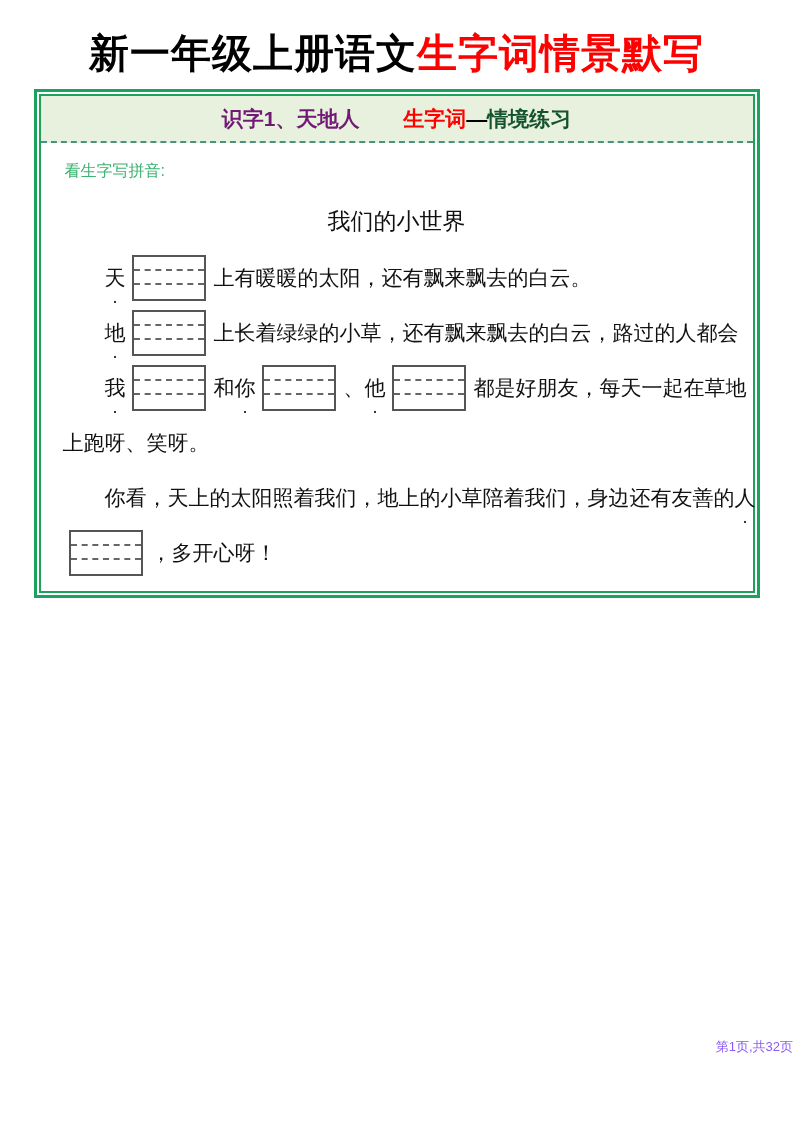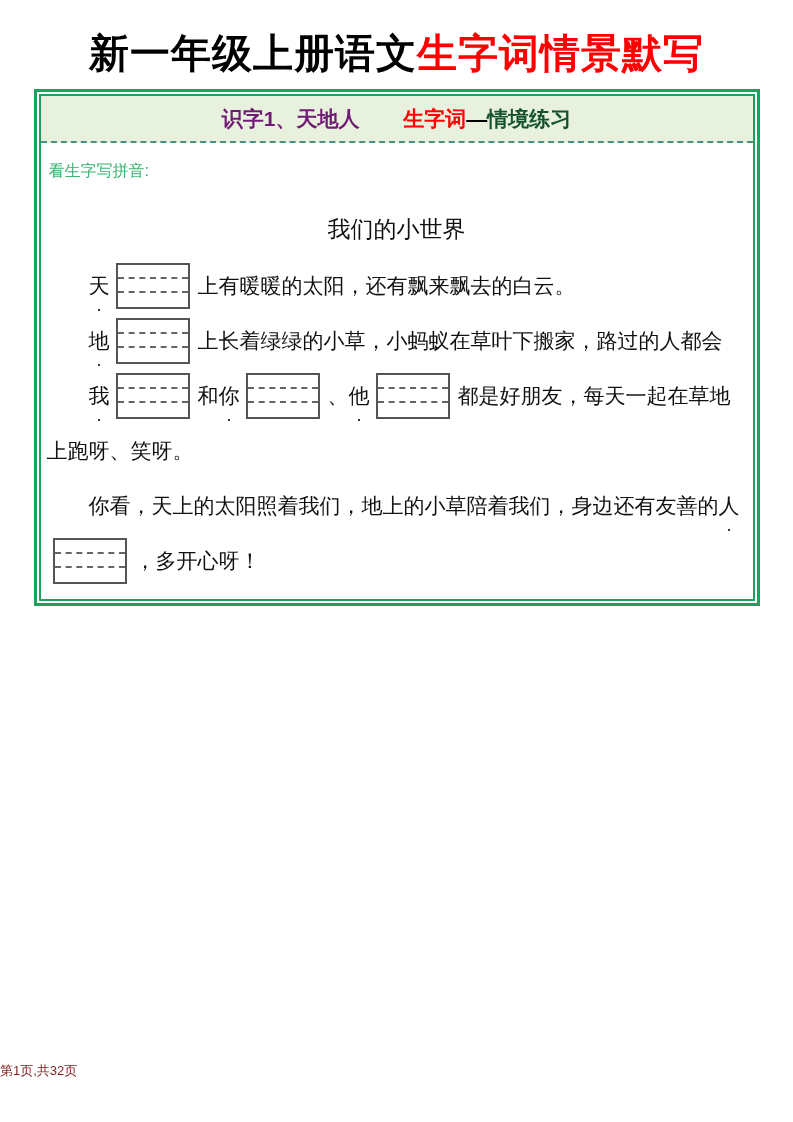--- a/index.html
+++ b/index.html
@@ -49,31 +49,31 @@
     font-size: 21px;
     font-weight: bold;
     color: #000;
     white-space: nowrap;
   }
   .sheet-header .lesson { color: #701a75; }
   .sheet-header .tag-red { color: #fe0000; margin-left: 38px; }
   .sheet-header .dash { color: #000; }
   .sheet-header .tag-green { color: #14532d; }
 
-  .content { padding: 0 6px; }
+  .content { padding: 0 22px; }
 
   .instruction {
     margin: 18px 0 0 2px;
     font-size: 16px;
     color: #3cb371;
     font-family: "Liberation Sans", sans-serif;
   }
 
   .passage-title {
-    margin-top: 32px;
+    margin-top: 24px;
     text-align: center;
     font-size: 23px;
     color: #111;
     font-family: "DejaVu Serif", serif;
   }
 
   .passage { margin-top: 14px; font-family: "DejaVu Serif", serif; }
 
   .pline {
     font-size: 21px;
@@ -103,24 +103,24 @@
     vertical-align: middle;
     margin: 0 8px 4px 6px;
     background: #fff;
   }
   .pbox .row { display: block; height: 14px; }
   .pbox .row.dash { border-bottom: 2px dashed #666; }
 
   .page-footer {
     position: absolute;
     left: 0; right: 0;
-    top: 1036px;
-    text-align: left;
+    top: 1012px;
+    text-align: right;
     font-size: 13px;
-    color: #7f1d1d;
+    color: #8b5cf6;
     font-family: "Liberation Sans", sans-serif;
   }
 </style>
 </head>
 <body>
 
 <div class="doc">
 
   <h1 class="page-title"><span>新一年级上册语文</span><span class="red">生字词情景默写</span></h1>
 
@@ -130,21 +130,21 @@
       <div class="sheet-header">
         <span class="lesson">识字1、天地人</span>
         <span class="tag-red">生字词</span><span class="dash">—</span><span class="tag-green">情境练习</span>
       </div>
 
       <div class="content">
         <div class="instruction">看生字写拼音:</div>
         <div class="passage-title">我们的小世界</div>
         <div class="passage" id="passage">
             <div class="pline indent"><span class="dotchar">天<span class="dot">·</span></span><span class="pbox"><span class="row dash"></span><span class="row dash"></span><span class="row"></span></span><span>上有暖暖的太阳，还有飘来飘去的白云。</span></div>
-            <div class="pline indent"><span class="dotchar">地<span class="dot">·</span></span><span class="pbox"><span class="row dash"></span><span class="row dash"></span><span class="row"></span></span><span>上长着绿绿的小草，小蚂蚁在草叶下搬家，路过的人都会</span></div>
+            <div class="pline indent"><span class="dotchar">地<span class="dot">·</span></span><span class="pbox"><span class="row dash"></span><span class="row dash"></span><span class="row"></span></span><span>上长着绿绿的小草，还有飘来飘去的白云，路过的人都会</span></div>
             <div class="pline indent"><span class="dotchar">我<span class="dot">·</span></span><span class="pbox"><span class="row dash"></span><span class="row dash"></span><span class="row"></span></span><span>和</span><span class="dotchar">你<span class="dot">·</span></span><span class="pbox"><span class="row dash"></span><span class="row dash"></span><span class="row"></span></span><span>、</span><span class="dotchar">他<span class="dot">·</span></span><span class="pbox"><span class="row dash"></span><span class="row dash"></span><span class="row"></span></span><span>都是好朋友，每天一起在草地</span></div>
             <div class="pline"><span>上跑呀、笑呀。</span></div>
             <div class="pline indent"><span>你看，天上的太阳照着我们，地上的小草陪着我们，身边还有友善的</span><span class="dotchar">人<span class="dot">·</span></span></div>
             <div class="pline"><span class="pbox"><span class="row dash"></span><span class="row dash"></span><span class="row"></span></span><span>，多开心呀！</span></div>
           </div>
       </div>
 
     </div>
   </div>
 

